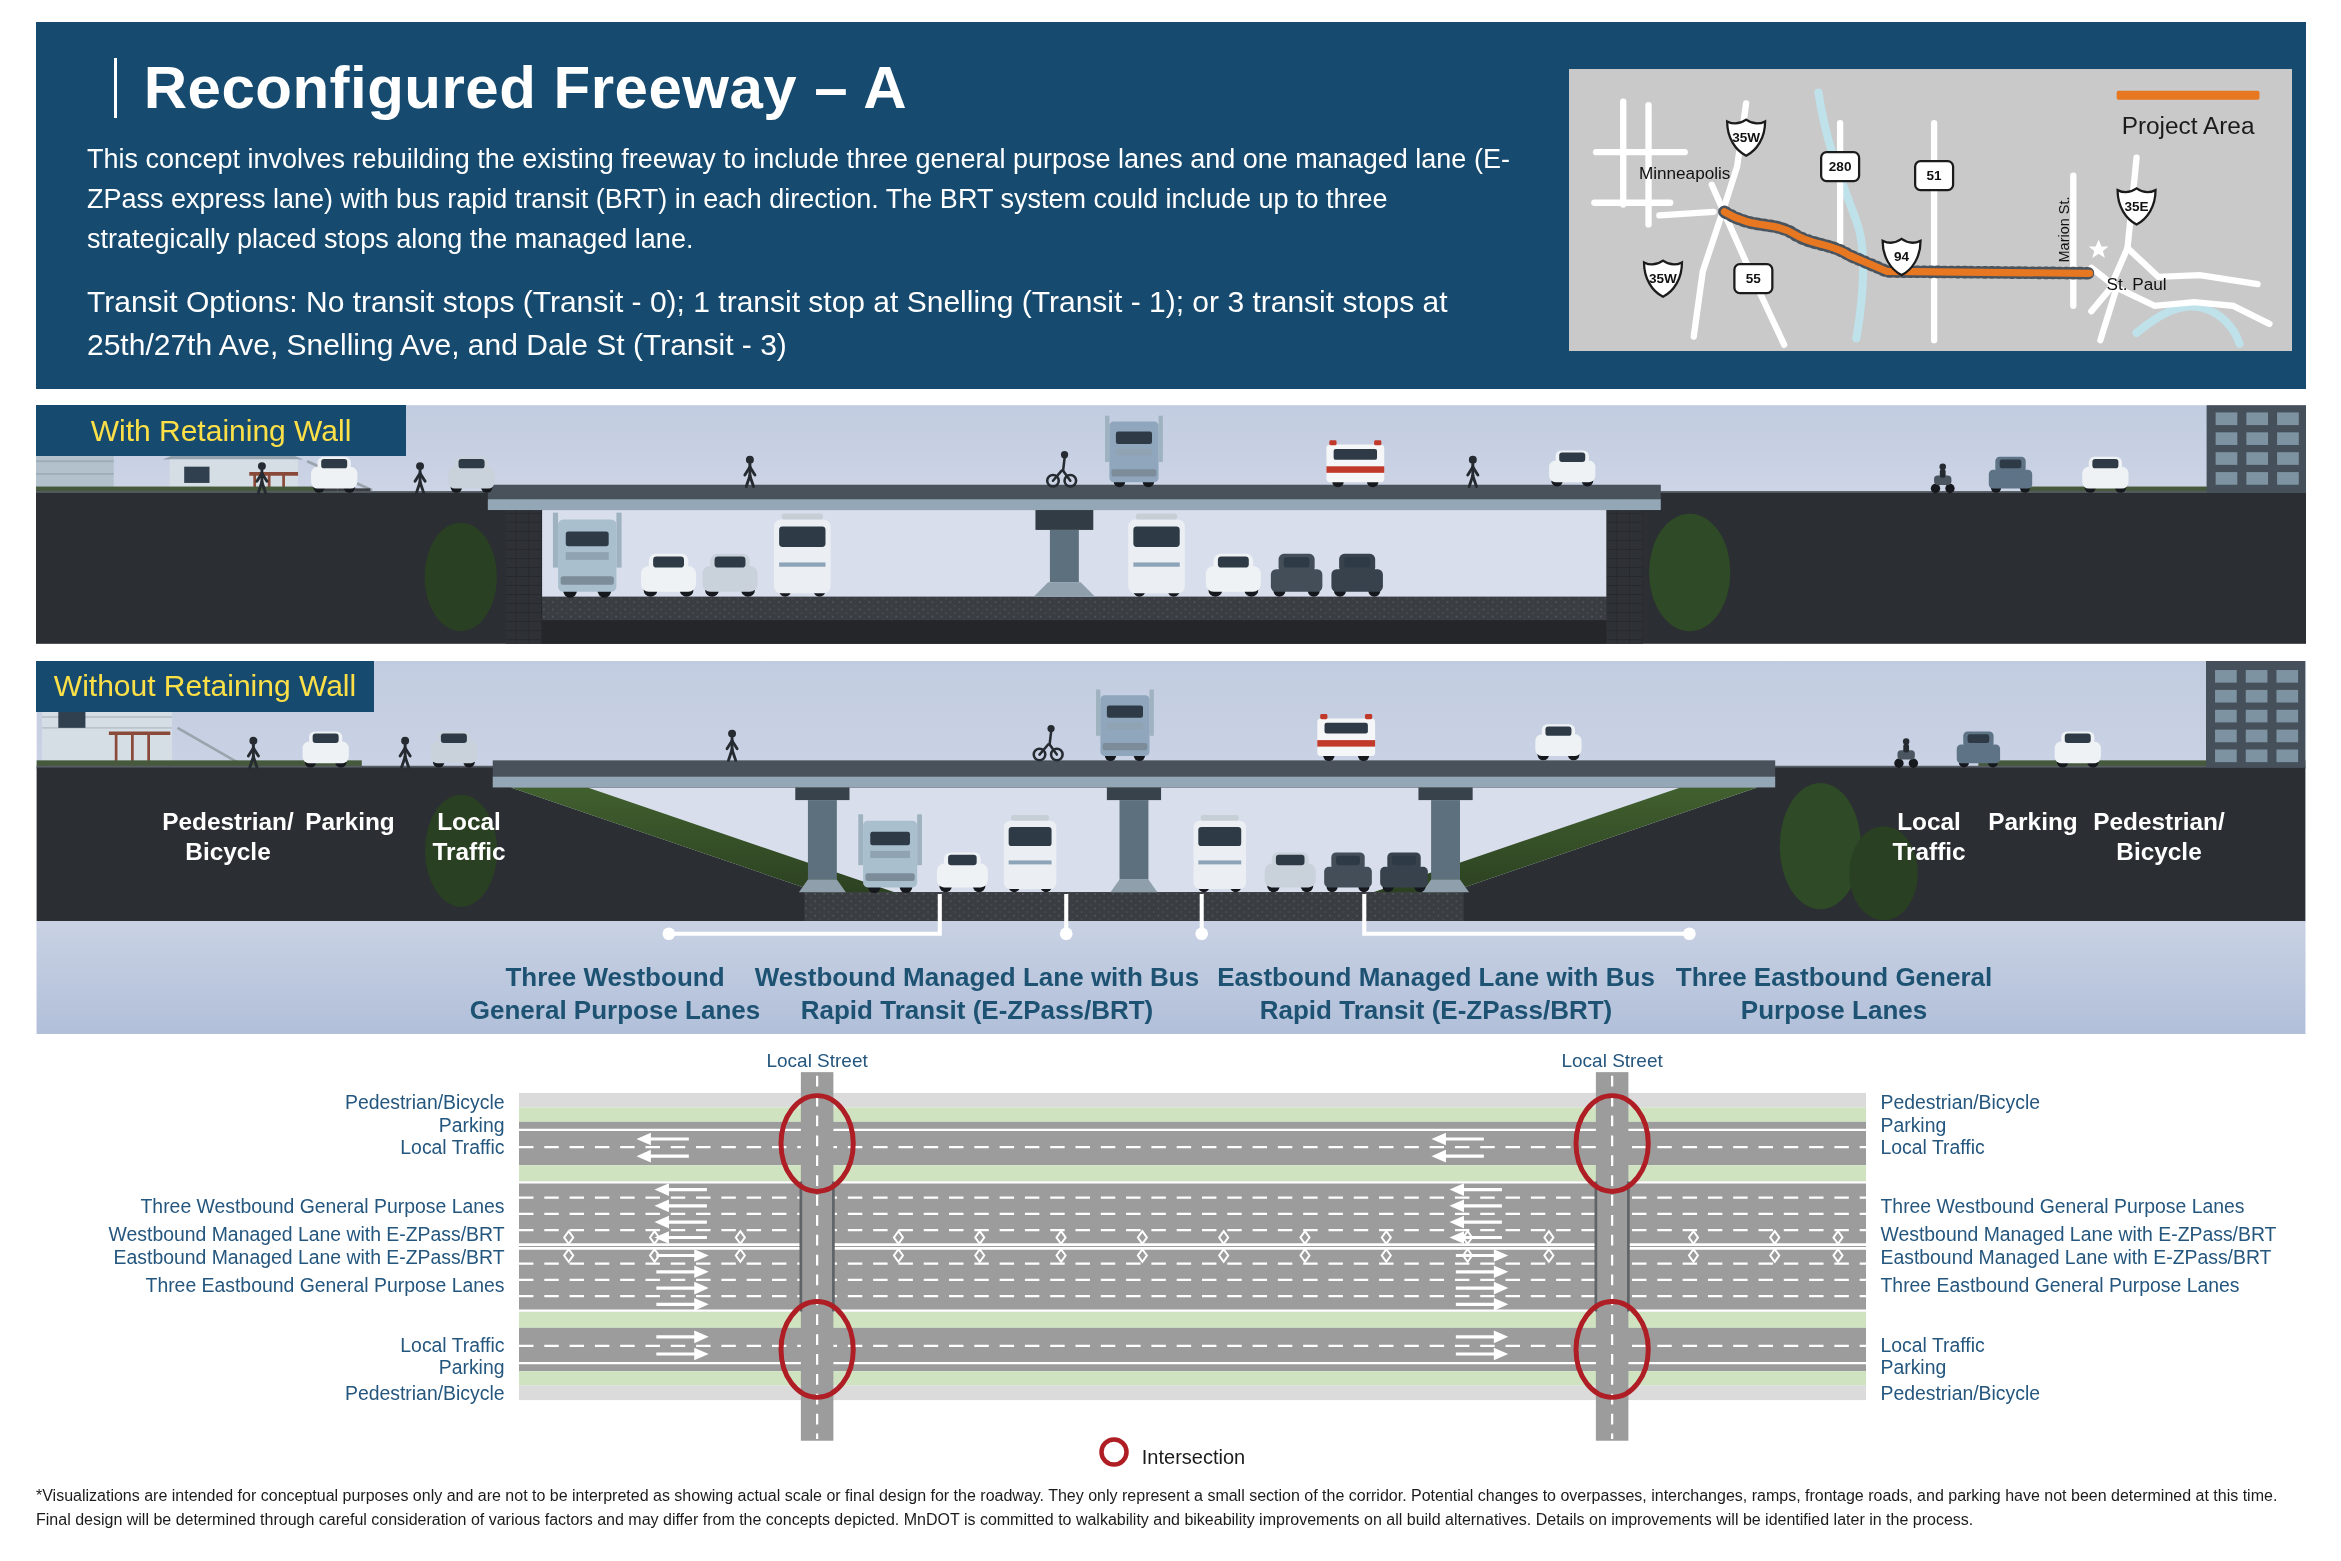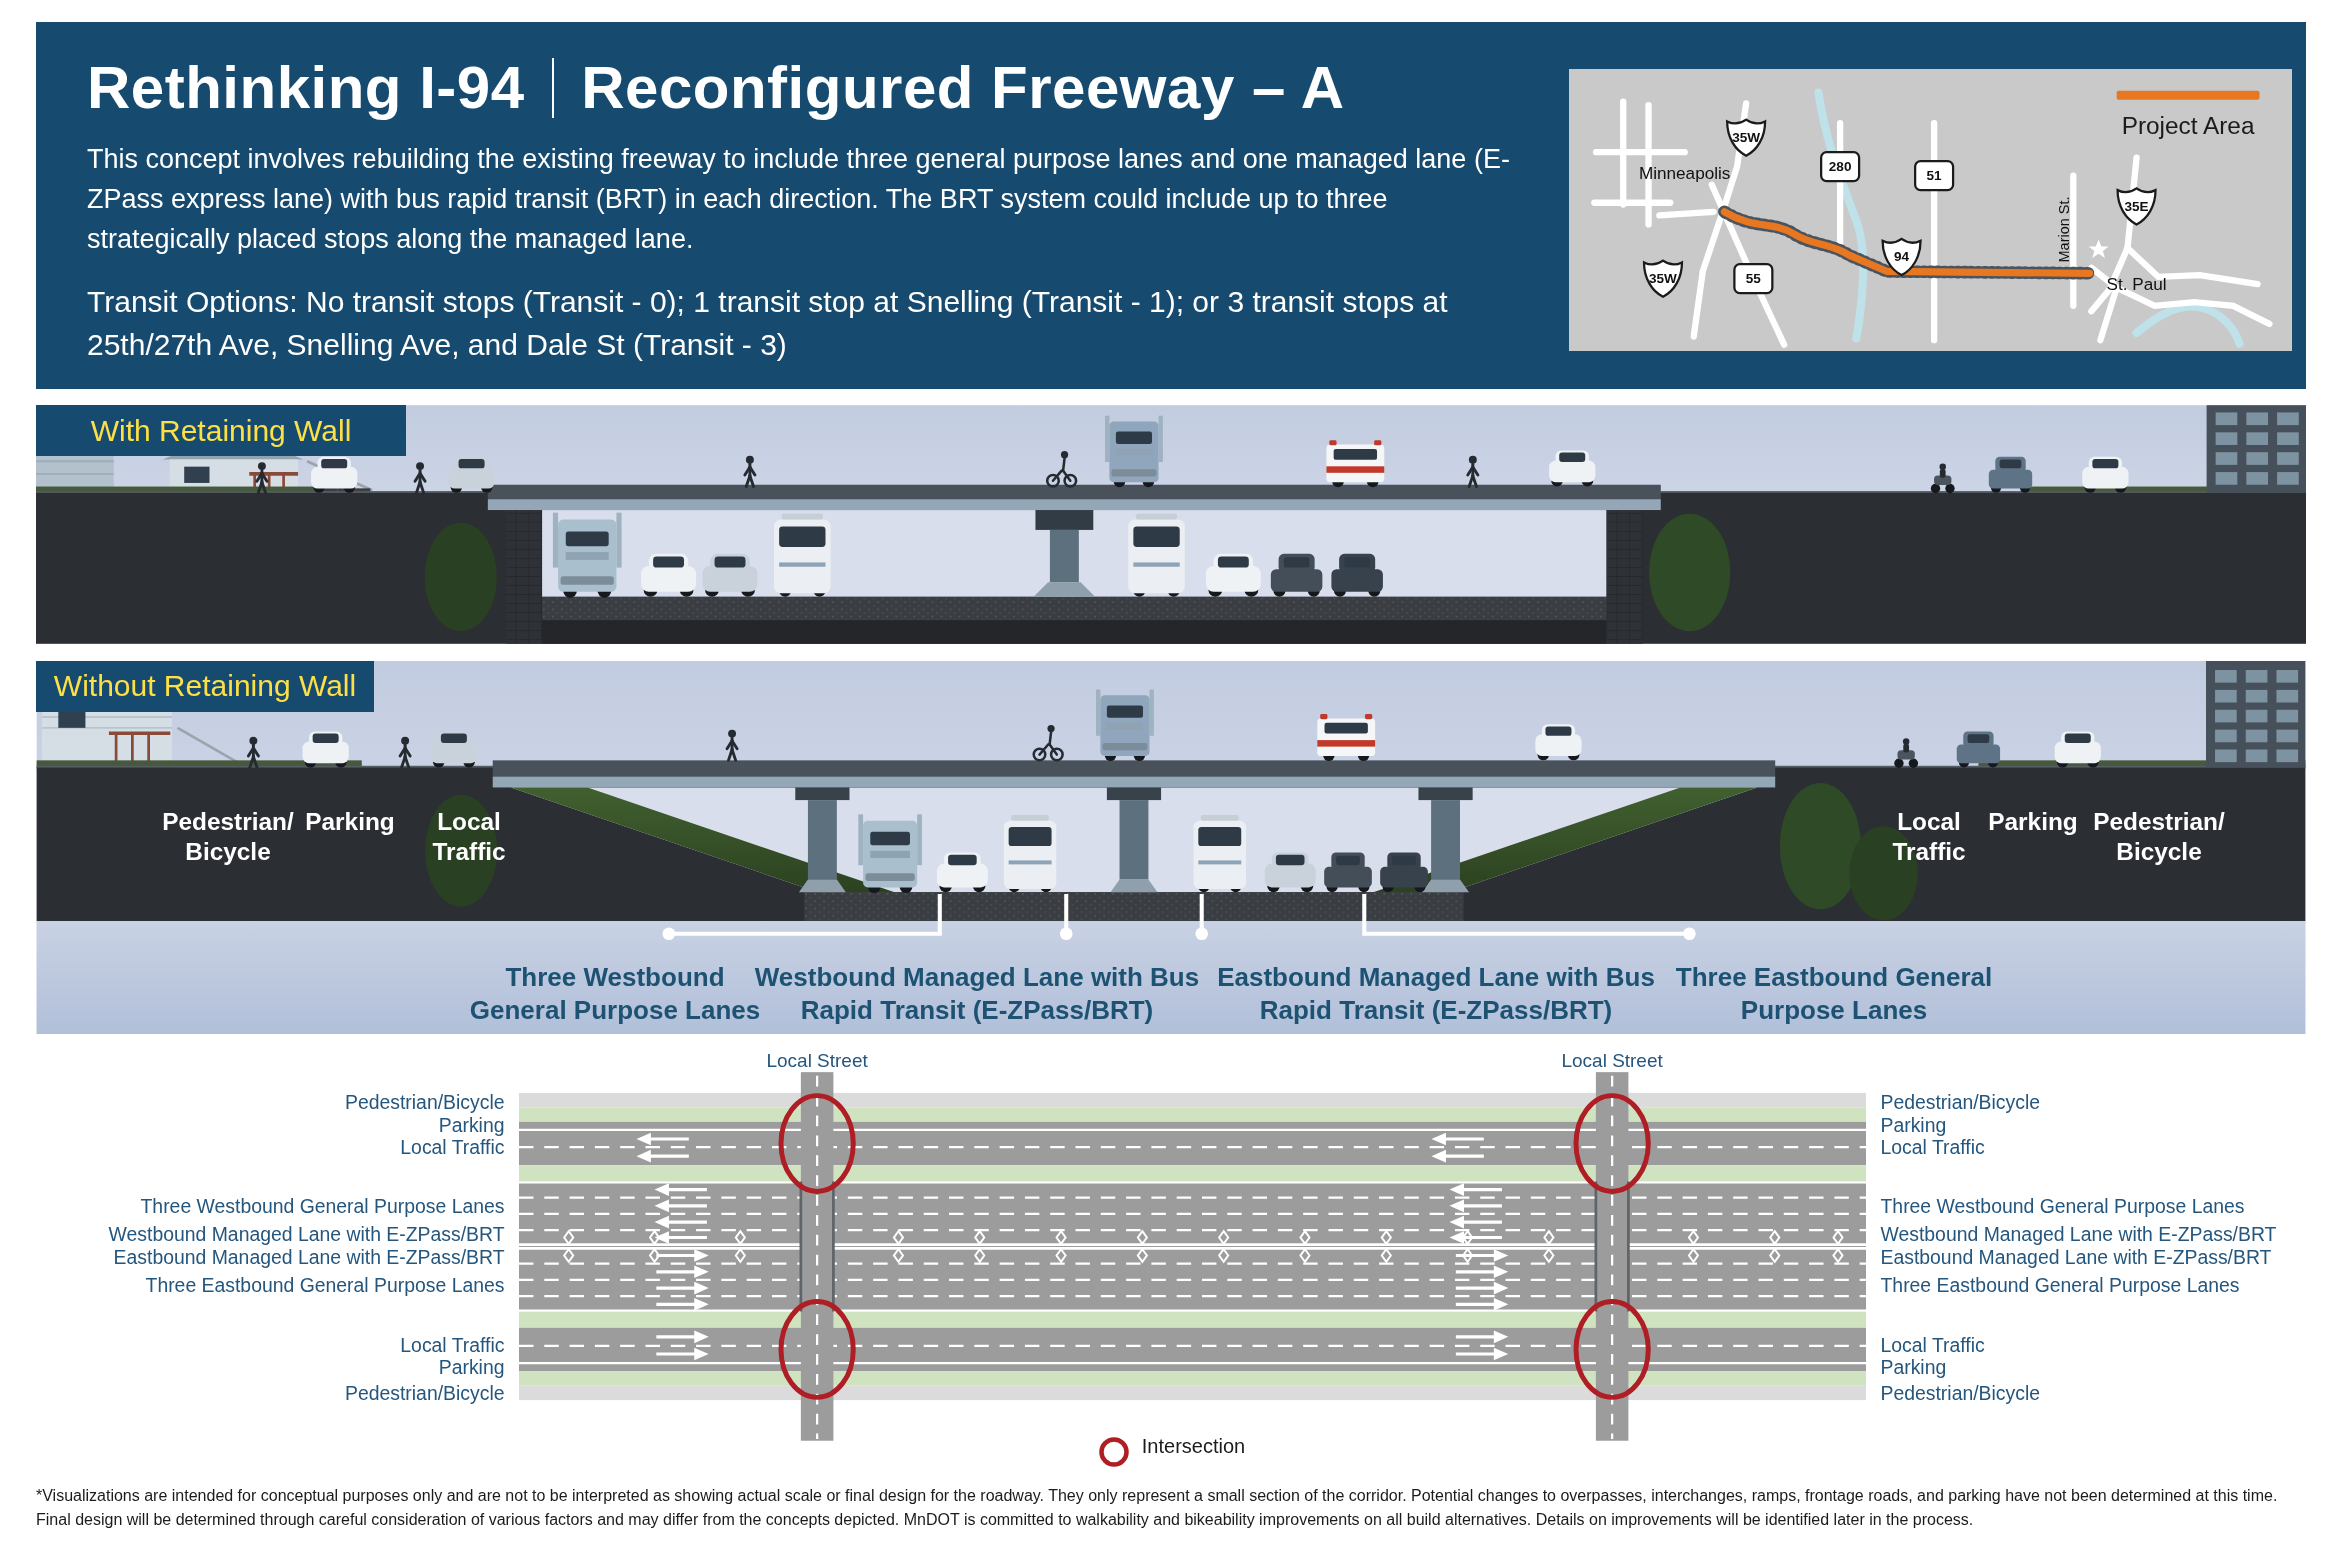--- a/index.html
+++ b/index.html
@@ -25,21 +25,21 @@
   
   .plan{display:flex;margin-top:18px;width:2270px;}
   .plan-col{position:relative;height:389px;}
   .plan-colL{width:483px;}
   .plan-colR{flex:1;}
   .plan-col span{position:absolute;transform:translateY(-50%);white-space:nowrap;font-size:19.4px;color:#24567E;}
   .plan-colL span{right:14.5px;}
   .plan-colR span{left:14.5px;}
   .plan-svg{width:1347px;height:389px;display:block;}
   .st-label{font-size:21px;fill:#24567E;text-anchor:middle;}
-  .legend{display:flex;align-items:flex-start;gap:11px;width:fit-content;margin:-5.4px auto 0;}
+  .legend{display:flex;align-items:flex-end;gap:11px;width:fit-content;margin:-5.4px auto 0;}
   .legend span{font-size:20px;color:#1B1B1B;}
   
   .foot{margin-top:14.5px;width:2270px;font-size:16px;line-height:1.5;color:#1B1B1B;}
   text{font-family:"Liberation Sans",sans-serif;}
 </style>
 </head>
 <body>
 
 <svg width="0" height="0" style="position:absolute" aria-hidden="true">
   <defs>
@@ -143,21 +143,20 @@
         <polygon points="-16,-7 0,0 -16,7" stroke="none"></polygon>
     </g>
     <path id="dmd" d="M0,-7 L5,0 L0,7 L-5,0 Z" fill="none" stroke="#fff" stroke-width="2.2"></path>
   </defs>
 </svg>
 
 <div class="page">
 
   <header class="hdr">
     <h1>
-      <span>Rethinking I-94</span>
       <span class="tdiv"></span>
       <span>Reconfigured Freeway – A</span>
     </h1>
     <p class="desc">This concept involves rebuilding the existing freeway to include three general purpose lanes and one managed lane (E-ZPass express lane) with bus rapid transit (BRT) in each direction. The BRT system could include up to three strategically placed stops along the managed lane.</p>
     <p class="transit">Transit Options: No transit stops (Transit - 0); 1 transit stop at Snelling (Transit - 1); or 3 transit stops at 25th/27th Ave, Snelling Ave, and Dale St (Transit - 3)</p>
 
     <div class="map">
       <svg viewBox="0 0 800 312" width="723" height="282">
         <rect width="800" height="312" fill="#C9C9C9"></rect>
 

